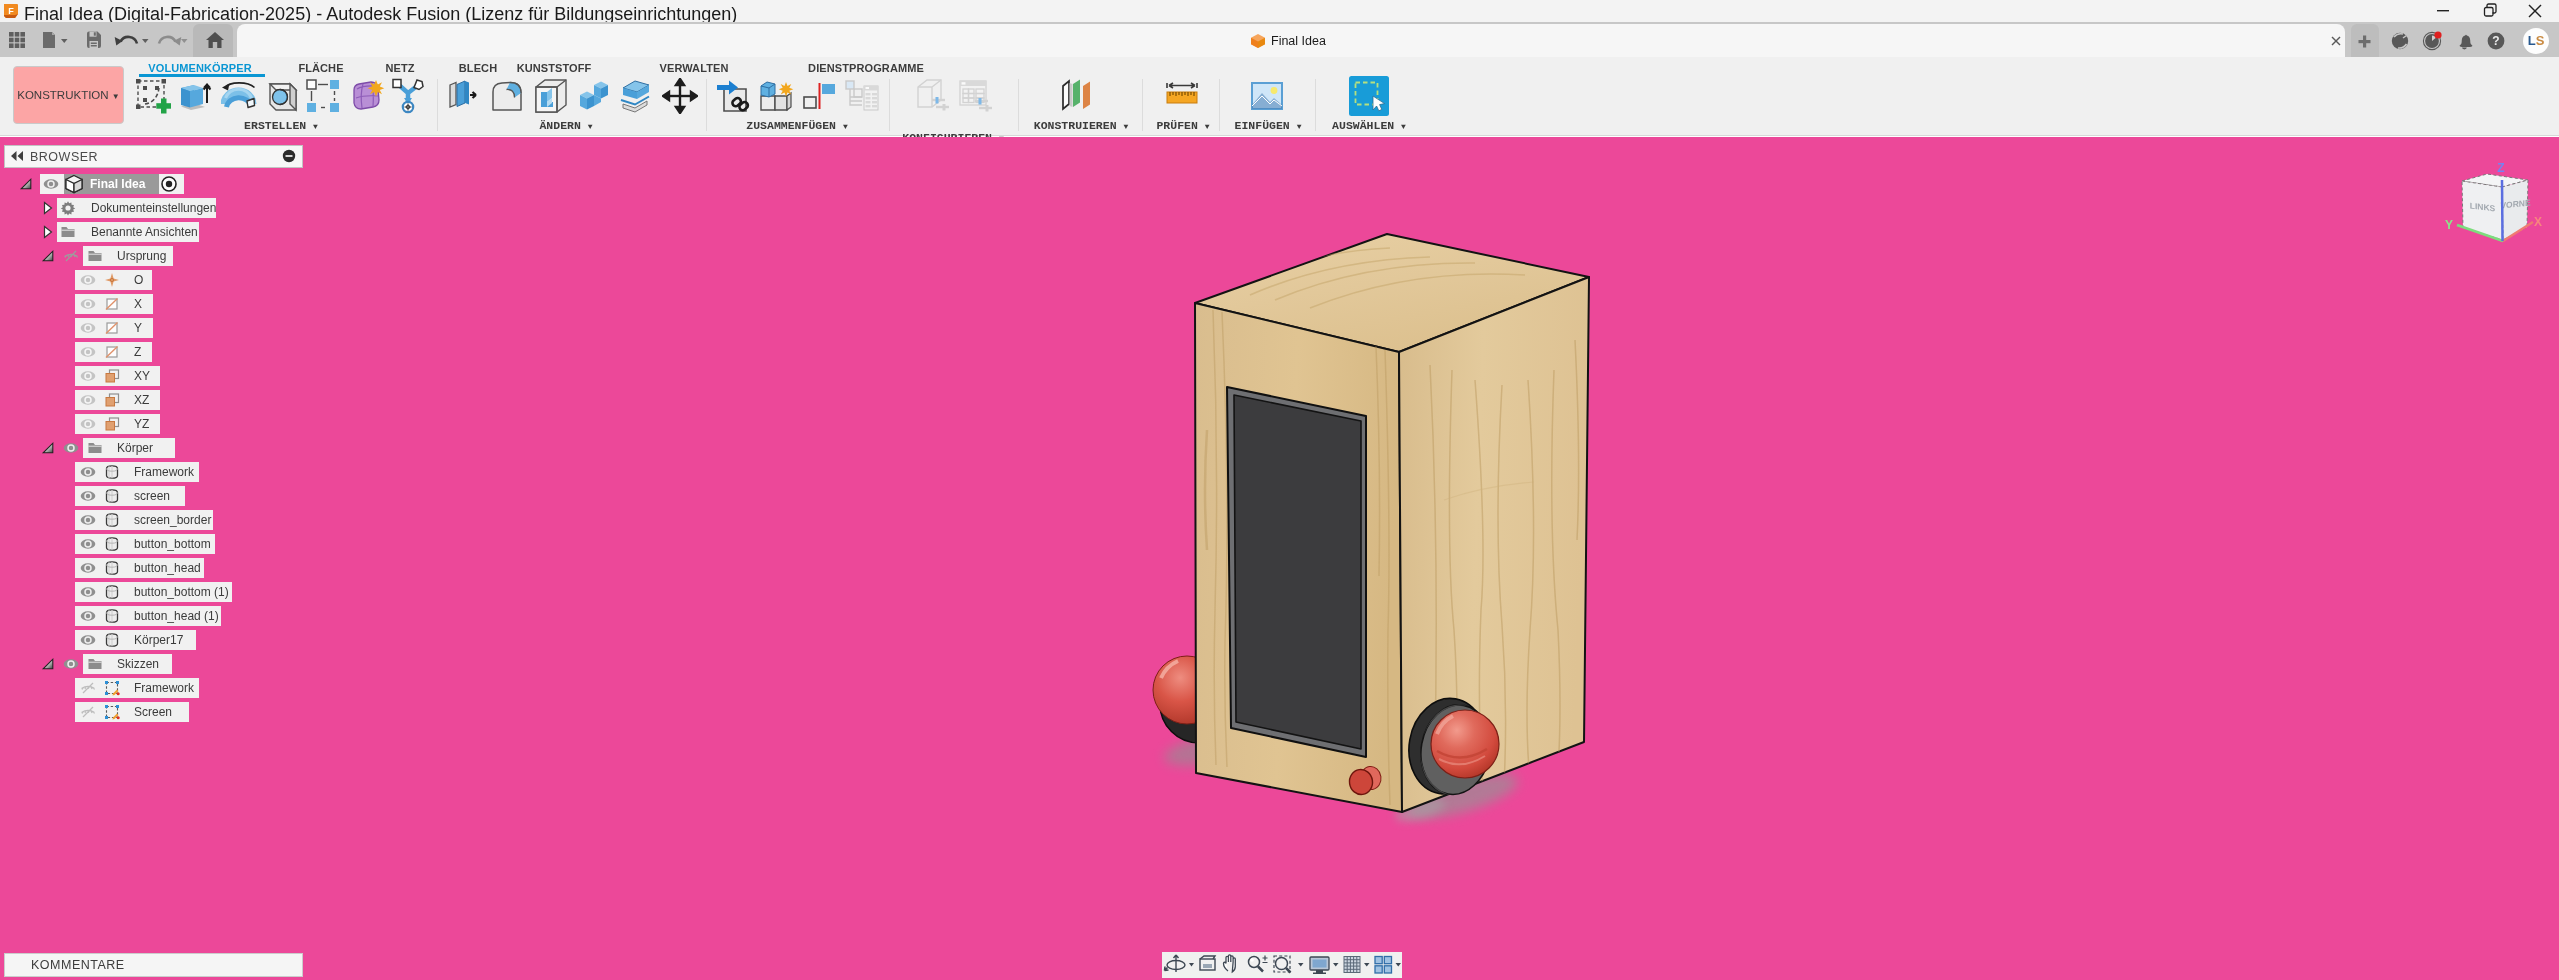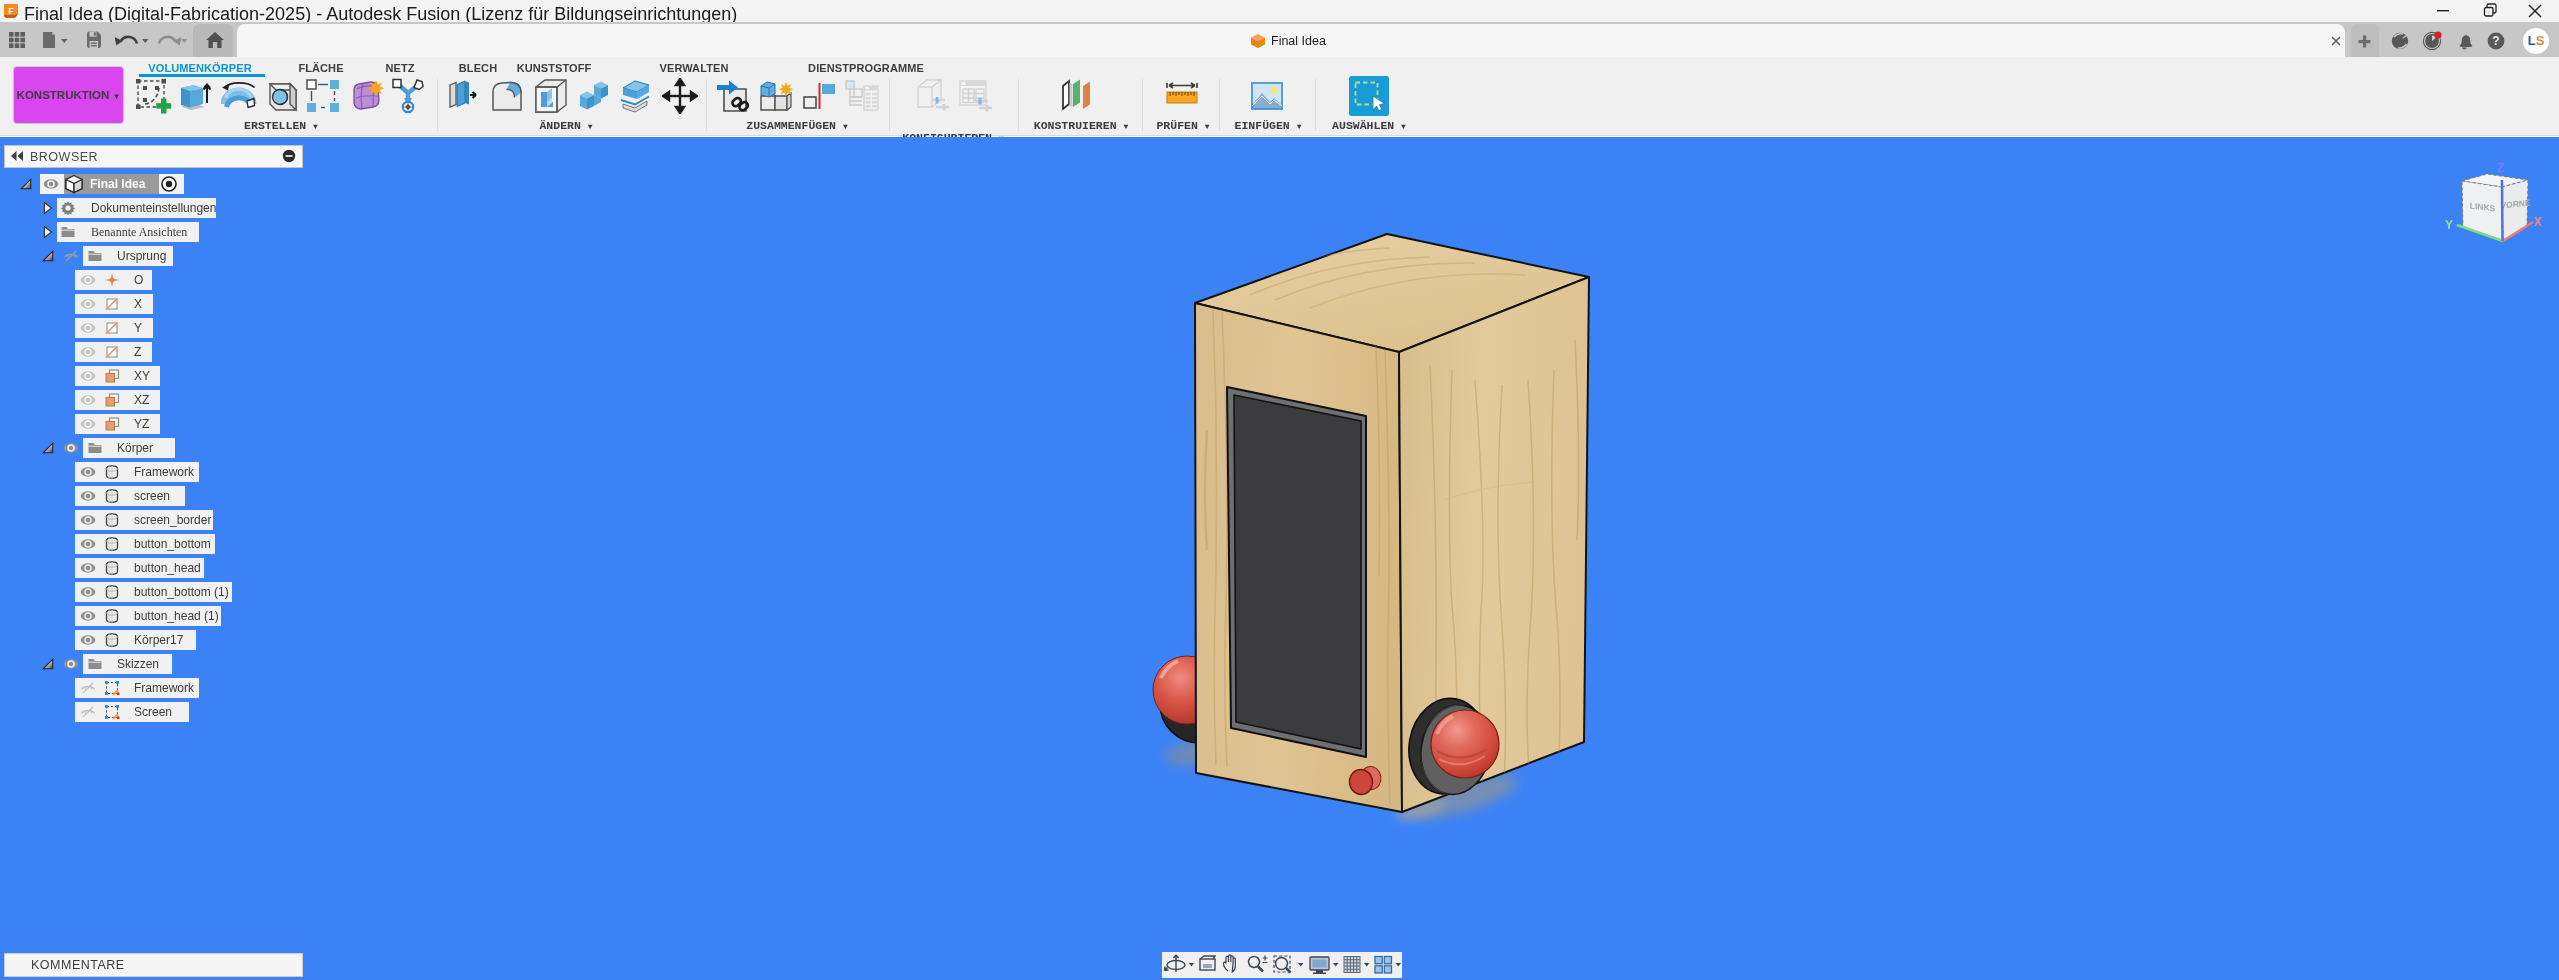--- a/index.html
+++ b/index.html
@@ -14,29 +14,29 @@
   #hometab { position:absolute; left:193px; top:24px; width:40px; height:33px; background:#b9b9b9;
     border-radius:6px 6px 0 0; }
   #plustab { position:absolute; left:2351px; top:24px; width:28px; height:33px; background:#bdbdbd;
     border-radius:6px 6px 0 0; }
   #ribbon { position:absolute; left:0; top:57px; width:2559px; height:79px; background:#f0f0f0;
     border-bottom:1px solid #d8d8d8; }
   .rtab { position:absolute; top:5px; font-size:11px; font-weight:bold; color:#3c3c3c; white-space:nowrap;
     transform:translateX(-50%); letter-spacing:0.1px; }
   .rtab.active { color:#0a96d3; }
   #rtab-underline { position:absolute; left:139px; top:17px; width:126px; height:3px; background:#0a96d3; }
-  #konstr-btn { position:absolute; left:13px; top:9px; width:111px; height:58px; background:#d946ef;
+  #konstr-btn { position:absolute; left:13px; top:9px; width:111px; height:58px; background:#fca5a5;
     border:1px solid #c9c9c9; border-radius:4px; text-align:center; line-height:56px;
-    font-size:11.5px; font-weight:bold; color:#3c3c3c; }
+    font-size:11.5px; font-weight:normal; color:#3c3c3c; }
   .rsep { position:absolute; top:22px; width:1px; height:52px; background:#dcdcdc; }
   .rlabel { position:absolute; top:62px; font-size:11.5px; font-weight:bold; color:#3c3c3c;
     white-space:nowrap; transform:translateX(-50%);font-family:Liberation Mono, monospace; }
   .ricon { position:absolute; top:21px; width:36px; height:36px; transform:translateX(-50%); }
   .dd { color:#3c3c3c; font-size:8px; }
-  #canvas { position:absolute; left:0; top:137px; width:2559px; height:843px; background:#3b82f6;padding-left:44px; }
+  #canvas { position:absolute; left:0; top:137px; width:2559px; height:843px; background:#ec4899;padding-left:44px; }
   
   #browser-head { position:absolute; left:4px; top:8px; width:299px; height:23px; background:#f7f7f7;
     border:1px solid #c3c3c3; }
   #browser-head span.t { position:absolute; left:25px; top:4px; font-size:12.5px; color:#4a4a4a; letter-spacing:0.5px;}
   .trowbg { position:absolute; top:0; height:20px; background:#f1f1f1; }
   .tlabel { position:absolute; top:3px; font-size:12px; color:#3b3b3b; white-space:nowrap; }
   
   #komm { position:absolute; left:4px; top:816px; width:299px; height:24px; background:#f5f5f5;
     border:1px solid #cccccc; }
   #komm span { position:absolute; left:26px; top:4px; font-size:12.5px; color:#3c3c3c; letter-spacing:0.5px; }
@@ -512,21 +512,21 @@
       <use href="#gear"></use>
     </svg>
   <span class="tlabel" style="left:91px;top:64px;">Dokumenteinstellungen</span>
   <div class="trowbg" style="left:57px;top:85px;width:142px;"></div>
   <svg class="abs" style="left:40px;top:87px;" width="16" height="16">
       <use href="#tri-closed"></use>
     </svg>
   <svg class="abs" style="left:60px;top:87px;" width="16" height="16">
       <use href="#folder"></use>
     </svg>
-  <span class="tlabel" style="left:91px;top:88px;font-family:Liberation Serif, serif;">Benannte Ansichten</span>
+  <span class="tlabel" style="left:91px;top:88px;">Benannte Ansichten</span>
   <div class="trowbg" style="left:83px;top:109px;width:90px;"></div>
   <svg class="abs" style="left:41px;top:112px;" width="14" height="14">
       <use href="#tri-open"></use>
     </svg>
   <svg class="abs" style="left:63px;top:111px;" width="16" height="16">
       <use href="#eye-off"></use>
     </svg>
   <svg class="abs" style="left:87px;top:111px;" width="16" height="16">
       <use href="#folder"></use>
     </svg>

